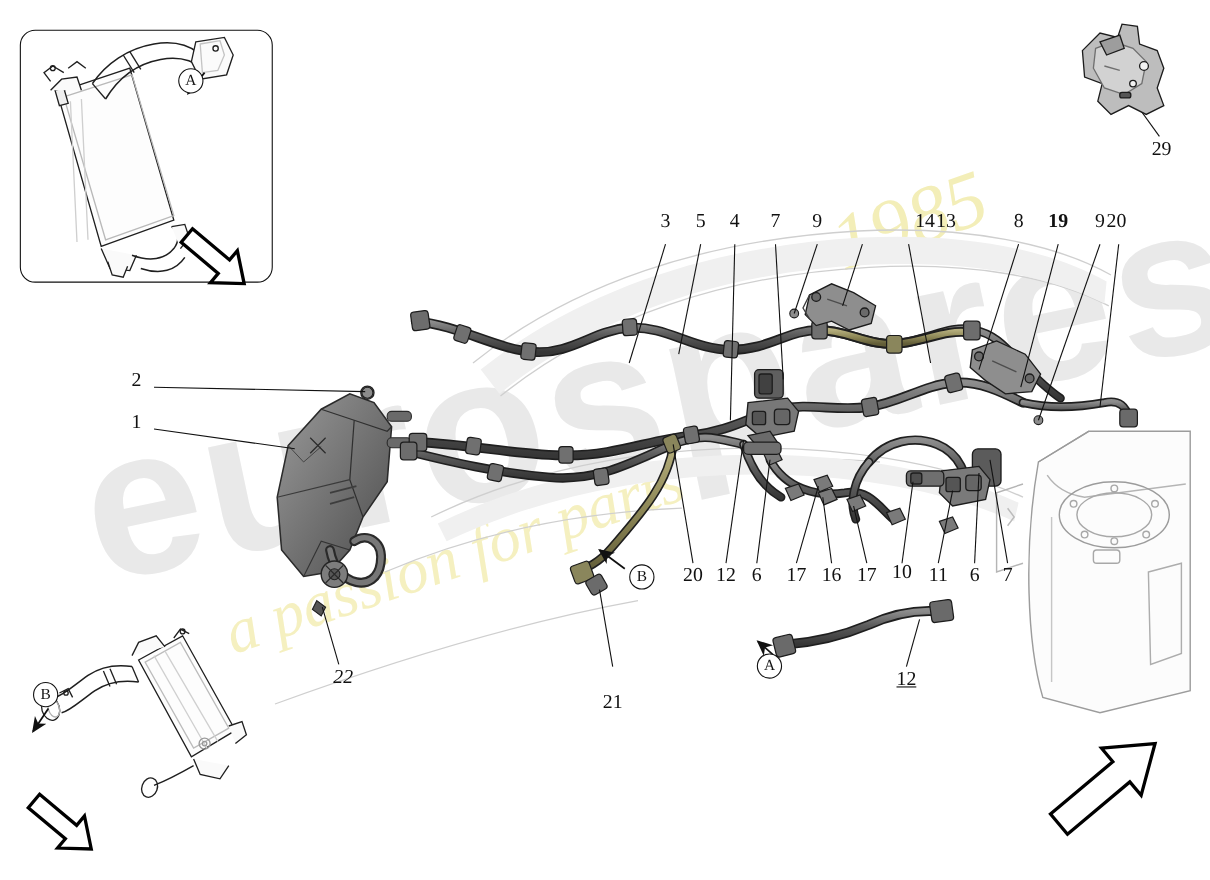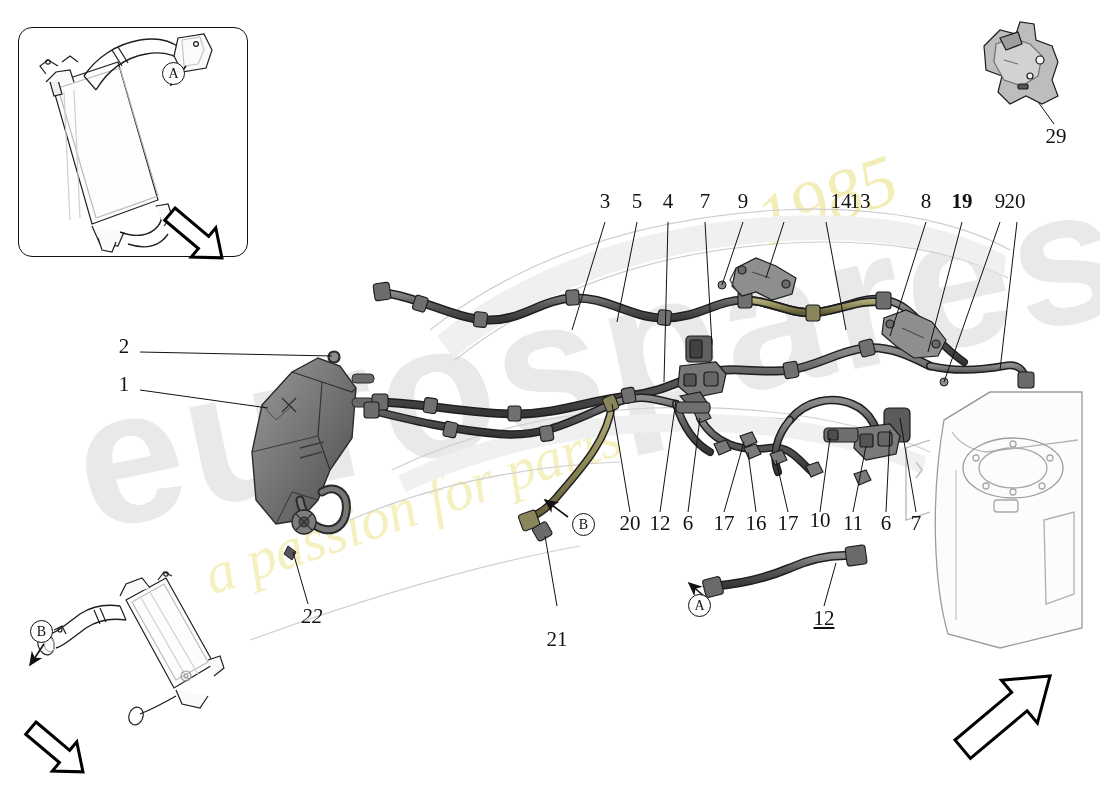--- a/index.html
+++ b/index.html
@@ -19,21 +19,21 @@
            white-space:nowrap;}
 
   
   .inset{position:absolute;border:1.4px solid #111;border-radius:14px;background:transparent;}
   #inset-tl{left:18px;top:27px;width:228px;height:228px;}
 
   
   svg.layer{position:absolute;left:0;top:0;width:1100px;height:800px;overflow:visible;}
 
   
-  .num{position:absolute;font-family:"Liberation Serif",serif;font-size:21px;color:#111;
+  .num{position:absolute;font-family:"Liberation Serif",serif;font-size:18px;color:#111;
        text-align:center;width:26px;margin-left:-13px;line-height:1;}
 
   
   .callout{position:absolute;width:21px;height:21px;border:1.5px solid #111;border-radius:50%;
            font-family:"Liberation Serif",serif;font-size:14px;color:#111;
            display:flex;align-items:center;justify-content:center;background:#fff;}
 </style>
 </head>
 <body>
 

